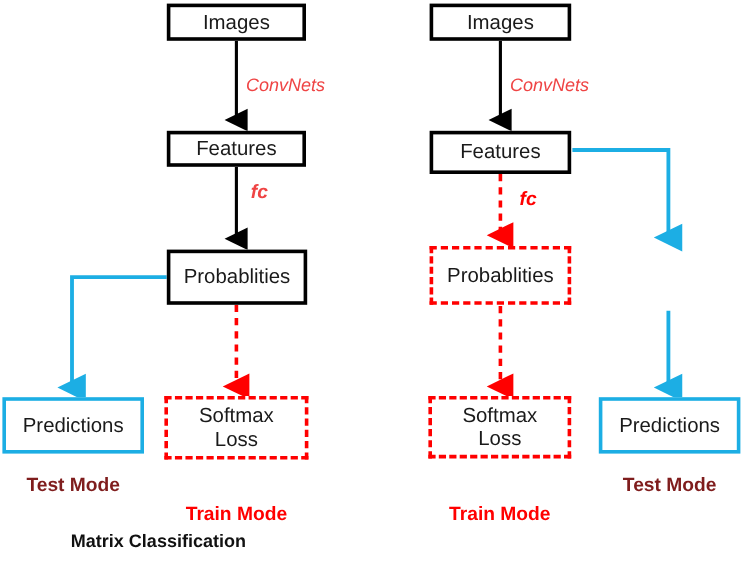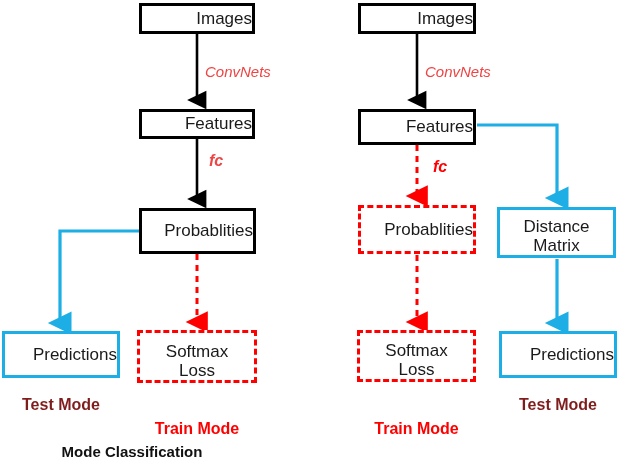--- a/index.html
+++ b/index.html
@@ -13,21 +13,21 @@
     height: 468px;
     background: #ffffff;
     font-family: "Liberation Sans", sans-serif;
     overflow: hidden;
   }
   .node {
     position: absolute;
     box-sizing: border-box;
     display: flex;
     align-items: center;
-    justify-content: flex-end;
+    justify-content: center;
     text-align: center;
     background: #ffffff;
     color: #1a1a1a;
     font-size: 17px;
     line-height: 1.12;
     z-index: 3;
   }
   .node-solid-black {
     border: 3px solid #000000;
   }
@@ -158,42 +158,38 @@
 
   <div class="node node-dashed-red" style="left:137px; top:330px; width:120px; height:53px; flex-direction:column;">
     <span>Softmax</span>
     <span>Loss</span>
   </div>
 
   <div class="mode-label mode-blue" style="left:2px; top:396px; width:118px;">Test Mode</div>
 
   <div class="mode-label mode-red" style="left:137px; top:396px; width:120px;">Train Mode</div>
 
-  <div class="panel-caption" style="left:22px; top:443px; width:220px;">Mode Classification</div>
+  <div class="panel-caption" style="left:22px; top:443px; width:220px;">Matrix Classification</div>
 
   <div class="node node-solid-black" style="left:358px; top:3px; width:118px; height:31px;">
     <span>Images</span>
   </div>
 
   <div class="edge-label edge-label-black" style="left:425px; top:63px;">ConvNets</div>
 
   <div class="node node-solid-black" style="left:358px; top:109px; width:118px; height:36px;">
     <span>Features</span>
   </div>
 
   <div class="edge-label edge-label-red" style="left:433px; top:158px; font-size:16px;">fc</div>
 
   <div class="node node-dashed-red" style="left:358px; top:205px; width:118px; height:49px;">
     <span>Probablities</span>
   </div>
 
-  <div class="node node-solid-blue" style="left:497px; top:207px; width:119px; height:51px; flex-direction:column;">
-    <span>Distance</span>
-    <span>Matrix</span>
-  </div>
 
   <div class="node node-dashed-red" style="left:357px; top:330px; width:119px; height:52px; flex-direction:column;">
     <span>Softmax</span>
     <span>Loss</span>
   </div>
 
   <div class="node node-solid-blue" style="left:499px; top:331px; width:118px; height:47px;">
     <span>Predictions</span>
   </div>
 

